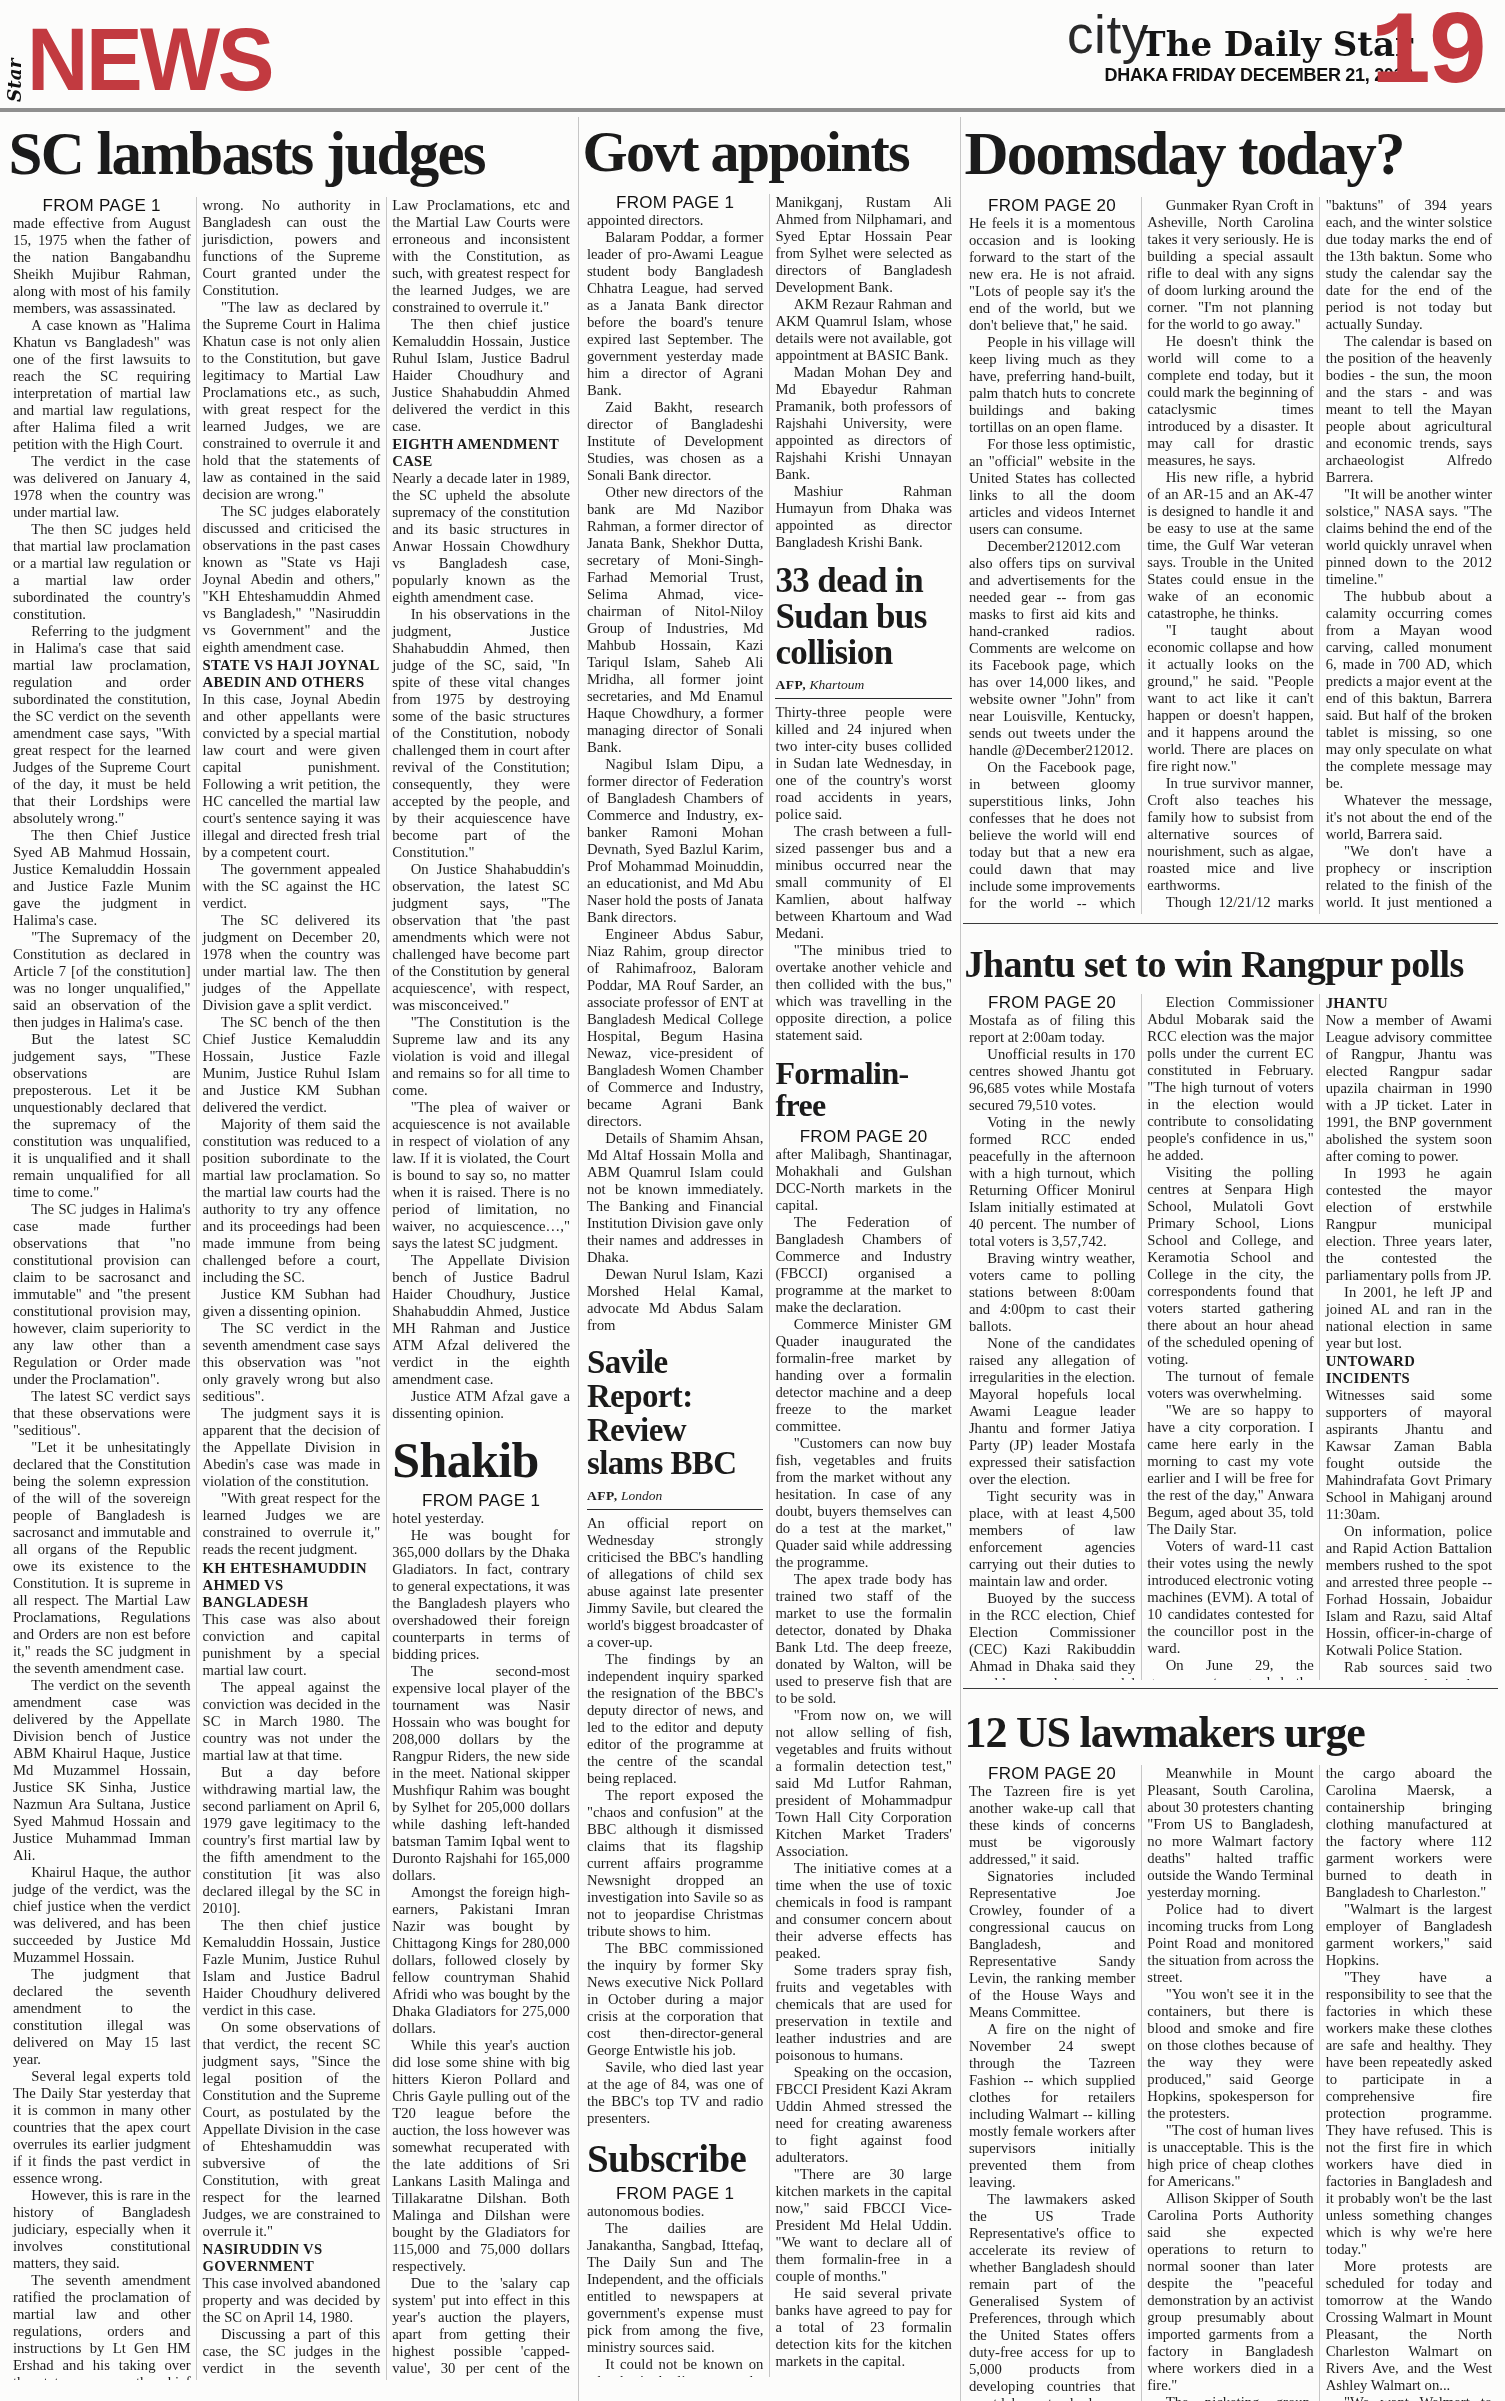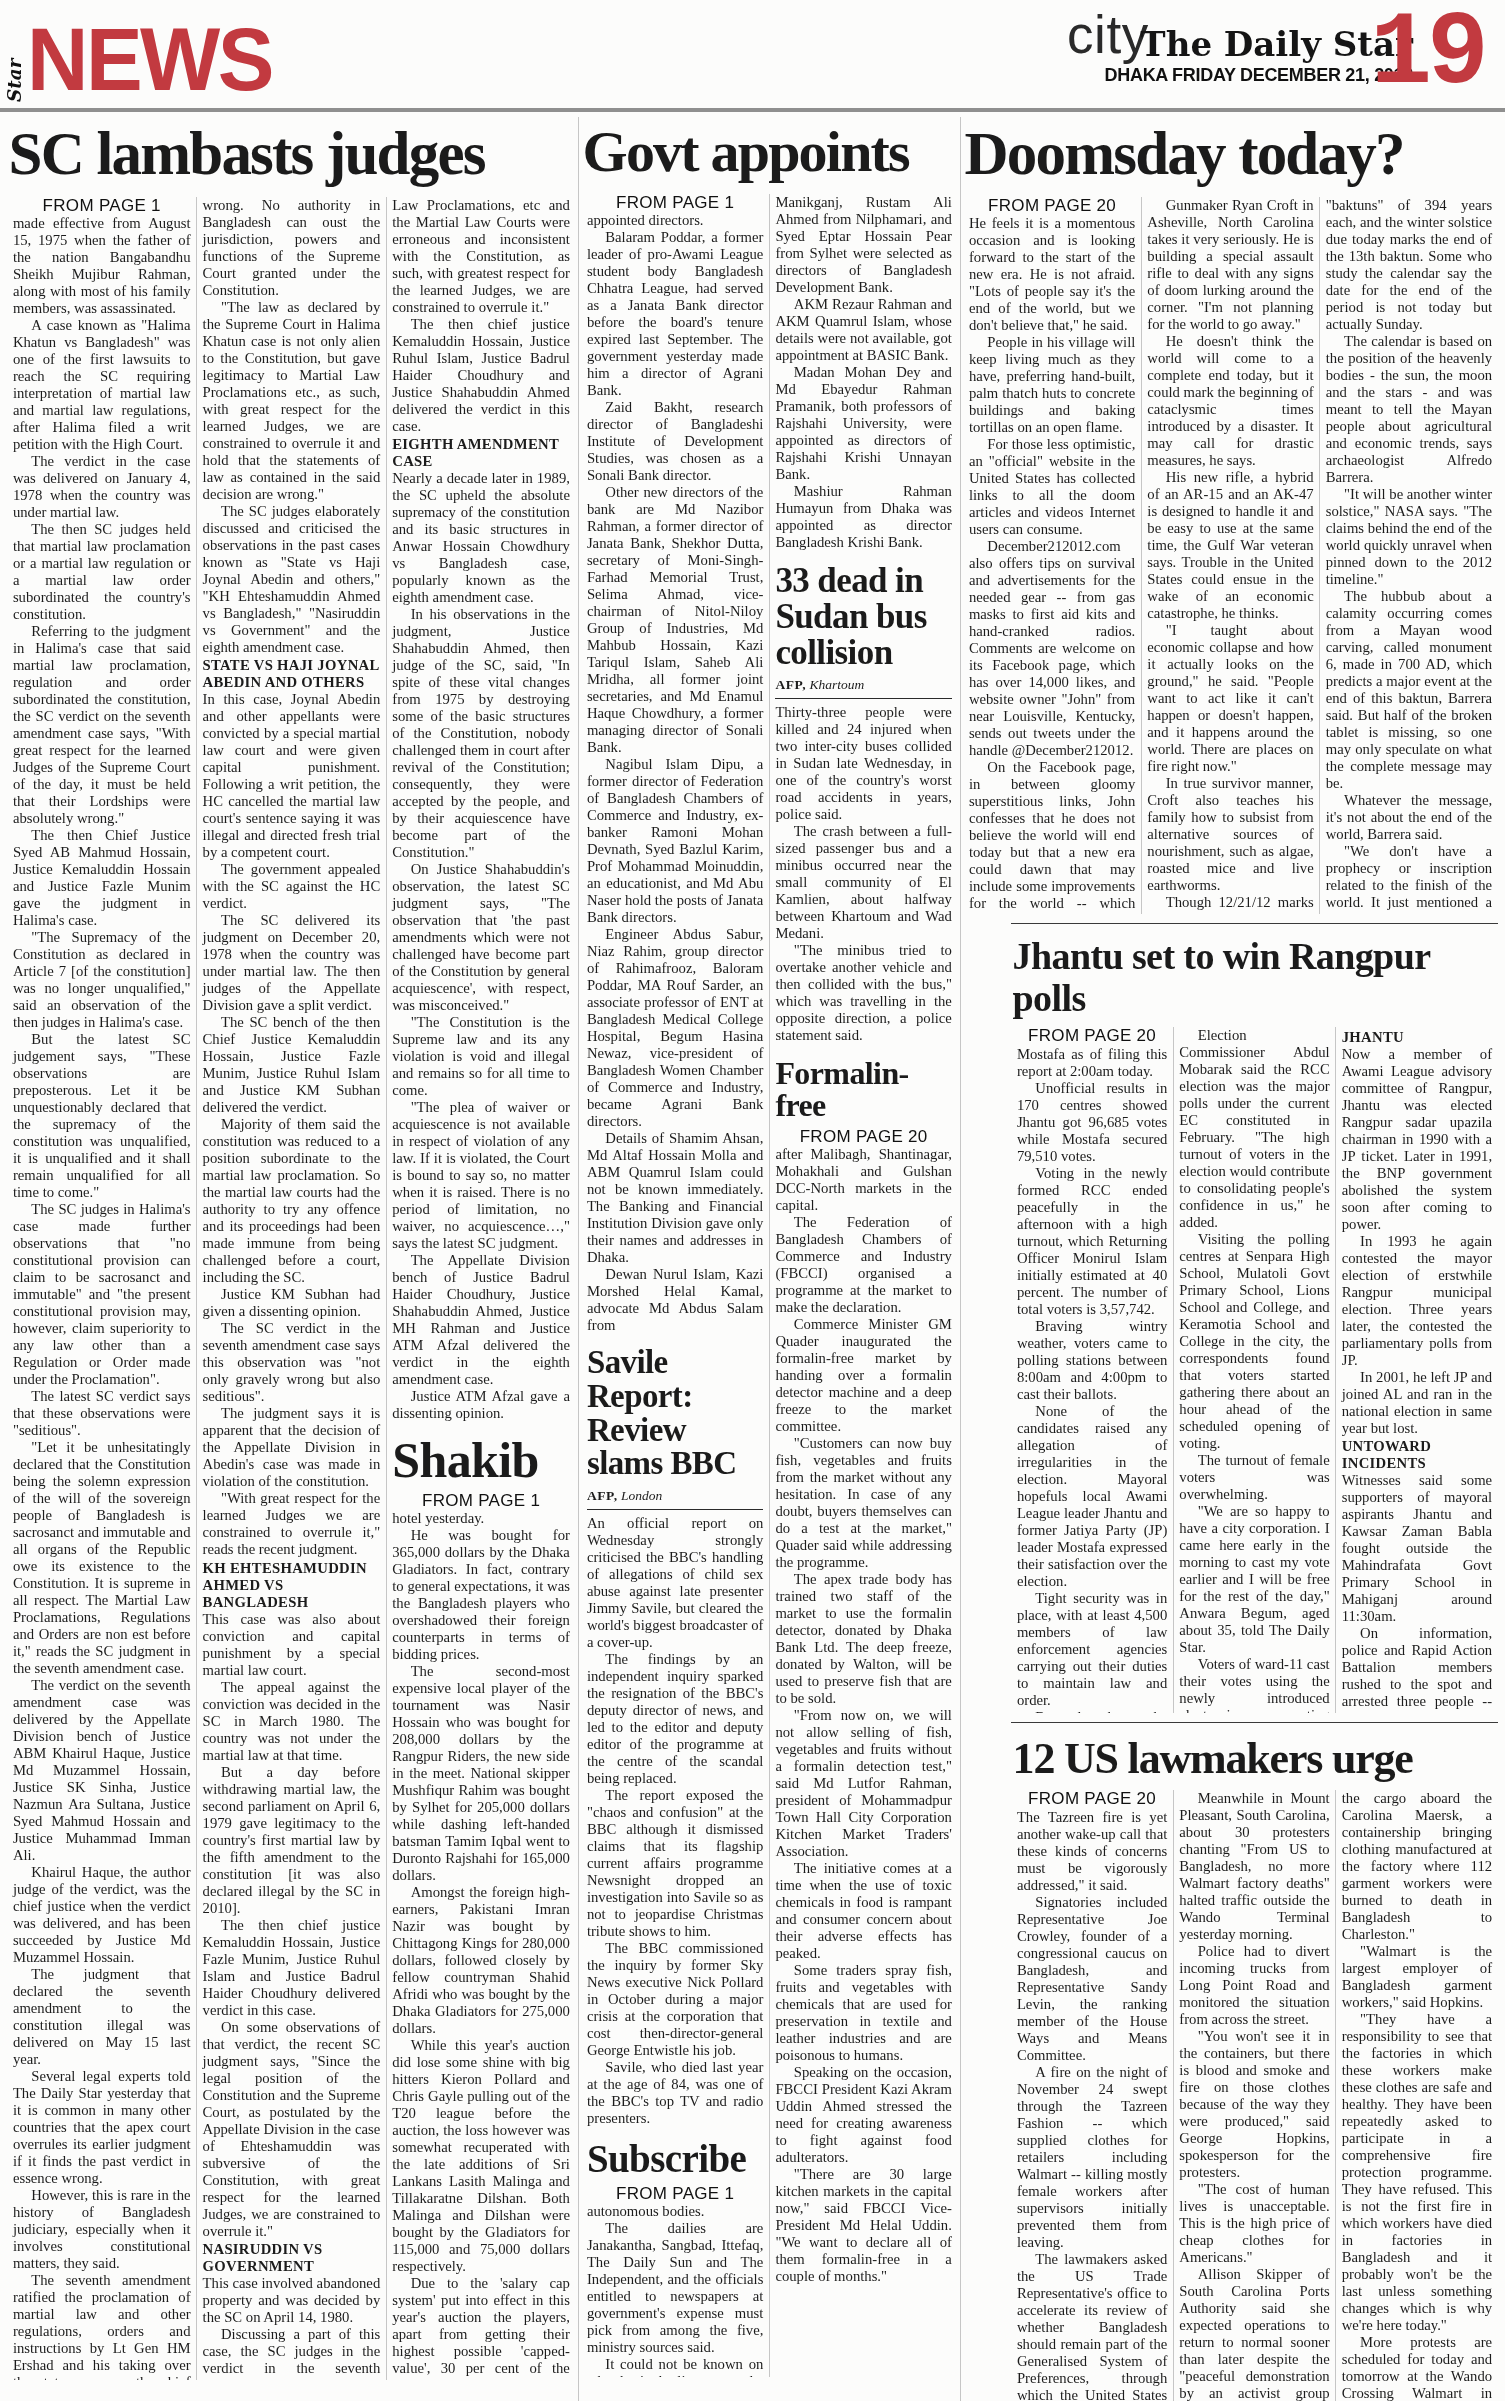--- a/index.html
+++ b/index.html
@@ -26,21 +26,21 @@
   .sec + .sec{border-left:0.6px solid #c6c6c6;}
   .sec-left{width:573px;}
   .sec-mid{width:382px;}
   .sec-right{width:540px;flex:1;}
   h1{margin:0;font-weight:bold;color:#1b1b1b;font-family:"Liberation Serif",serif;text-align:left;}
   .h-sc{font-size:61px;letter-spacing:-1.8px;line-height:1.05;margin:4.9px 0 11px 1.2px;}
   .h-govt{font-size:58px;letter-spacing:-1.8px;line-height:1.05;margin:4.9px 0 11px 1.2px;}
   .h-doom{font-size:61px;letter-spacing:-1.8px;line-height:1.05;margin:4.9px 0 11px 1.2px;}
   .h-jhantu{font-size:38px;letter-spacing:-0.6px;line-height:1.1;margin:3.7px 0 7.4px 1.2px;}
   .h-us{font-size:44px;letter-spacing:-1.2px;line-height:1.05;margin:3.7px 0 8.6px 1.2px;}
-  .block-rule{border-top:1.2px solid #3a3a3a;margin-top:8.6px;padding-top:9px;margin-left:48px;}
+  .block-rule{border-top:1.2px solid #3a3a3a;margin-top:8.6px;padding-top:17px;}
   .cols{display:flex;overflow:hidden;}
   .cols-left,.cols-mid{height:2183px;}
   .cols-doom{height:717px;}
   .cols-jh{height:686px;}
   .cols-us{height:662px;}
   .col{flex:1 1 0;padding:0 5.5px;overflow:hidden;text-align:justify;font-size:14.7px;line-height:17px;}
   .col + .col{border-left:0.6px solid #c6c6c6;}
   .col p{margin:0;}
   .col p.ind{text-indent:18.4px;}
   .kicker{font-family:"Liberation Sans",sans-serif;font-weight:normal;font-size:17px;letter-spacing:0.3px;
@@ -188,20 +188,21 @@
             <p>after Malibagh, Shantinagar, Mohakhali and Gulshan DCC-North markets in the capital.</p>
             <p class="ind">The Federation of Bangladesh Chambers of Commerce and Industry (FBCCI) organised a programme at the market to make the declaration.</p>
             <p class="ind">Commerce Minister GM Quader inaugurated the formalin-free market by handing over a formalin detector machine and a deep freeze to the market committee.</p>
             <p class="ind">"Customers can now buy fish, vegetables and fruits from the market without any hesitation. In case of any doubt, buyers themselves can do a test at the market," Quader said while addressing the programme.</p>
             <p class="ind">The apex trade body has trained two staff of the market to use the formalin detector, donated by Dhaka Bank Ltd. The deep freeze, donated by Walton, will be used to preserve fish that are to be sold.</p>
             <p class="ind">"From now on, we will not allow selling of fish, vegetables and fruits without a formalin detection test," said Md Lutfor Rahman, president of Mohammadpur Town Hall City Corporation Kitchen Market Traders' Association.</p>
             <p class="ind">The initiative comes at a time when the use of toxic chemicals in food is rampant and consumer concern about their adverse effects has peaked.</p>
             <p class="ind">Some traders spray fish, fruits and vegetables with chemicals that are used for preservation in textile and leather industries and are poisonous to humans.</p>
             <p class="ind">Speaking on the occasion, FBCCI President Kazi Akram Uddin Ahmed stressed the need for creating awareness to fight against food adulterators.</p>
             <p class="ind">"There are 30 large kitchen markets in the capital now," said FBCCI Vice-President Md Helal Uddin. "We want to declare all of them formalin-free in a couple of months."</p>
+            <p class="ind">He said several private banks have agreed to pay for a total of 23 formalin detection kits for the kitchen markets in the capital.</p>
           </div>
         </div>
     </section>
 
     <section class="sec sec-right">
       <div>
         <h1 class="h-doom">Doomsday today?</h1>
         <div class="cols cols-doom">
             <div class="col">
               <div class="kicker">FROM PAGE 20</div>

